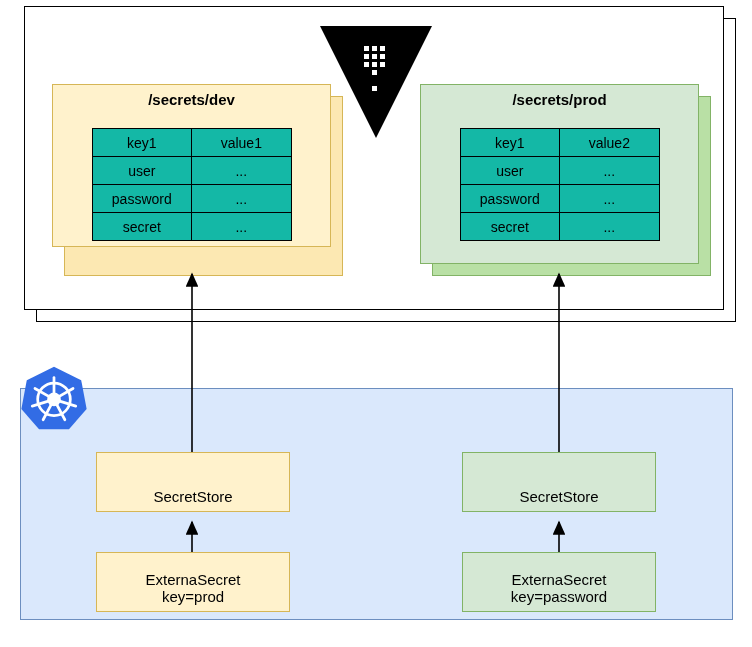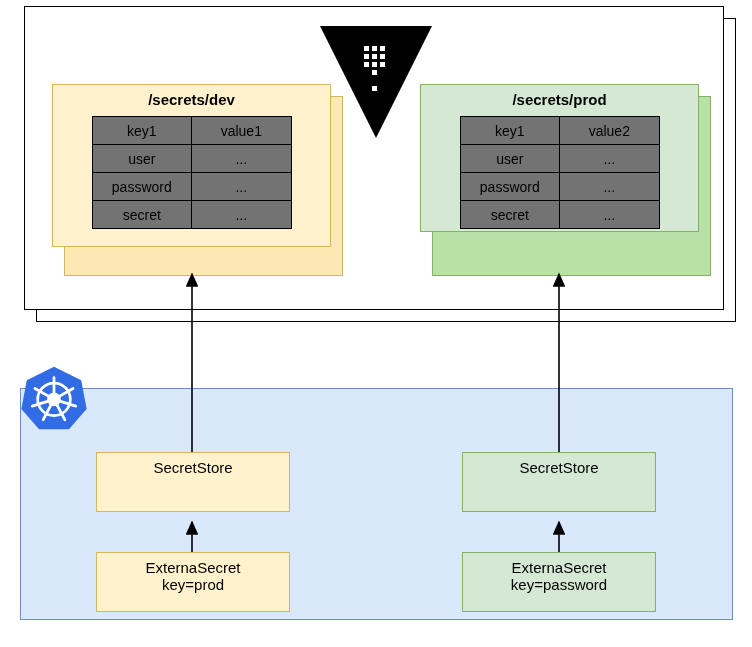--- a/index.html
+++ b/index.html
@@ -48,44 +48,44 @@
     border: 1px solid #d6b656;
   }
   .card-title {
     text-align: center;
     font-weight: bold;
     font-size: 15px;
     padding: 6px 0 2px 0;
   }
   .kv-table {
     width: 200px;
-    margin: 6px auto 0 auto;
+    margin: 18px auto 0 auto;
     border-collapse: collapse;
-    background: #737373;
+    background: #14b8a6;
   }
   .kv-table td {
     border: 1px solid #000;
     font-size: 14px;
     text-align: center;
     height: 28px;
     width: 100px;
     padding: 0;
   }
   
   .prod-back {
     position: absolute;
     left: 432px; top: 96px;
     width: 279px; height: 180px;
     background: #b9e0a5;
     border: 1px solid #82b366;
   }
   .prod-front {
     position: absolute;
     left: 420px; top: 84px;
-    width: 279px; height: 148px;
+    width: 279px; height: 180px;
     background: #d5e8d4;
     border: 1px solid #82b366;
   }
   
   .k8s-area {
     position: absolute;
     left: 20px; top: 388px;
     width: 713px; height: 232px;
     background: #dae8fc;
     border: 1px solid #6c8ebf;
@@ -117,21 +117,21 @@
     background: #fff;
   }
   
   .box {
     position: absolute;
     border-width: 1px;
     border-style: solid;
     display: flex;
     flex-direction: column;
     align-items: center;
-    justify-content: flex-start;
+    justify-content: flex-end;
     font-size: 15px;
     text-align: center;
     padding: 6px 10px;
   }
   .dev-store {
     left: 96px; top: 452px;
     width: 194px; height: 60px;
     background: #fff2cc;
     border-color: #d6b656;
   }

